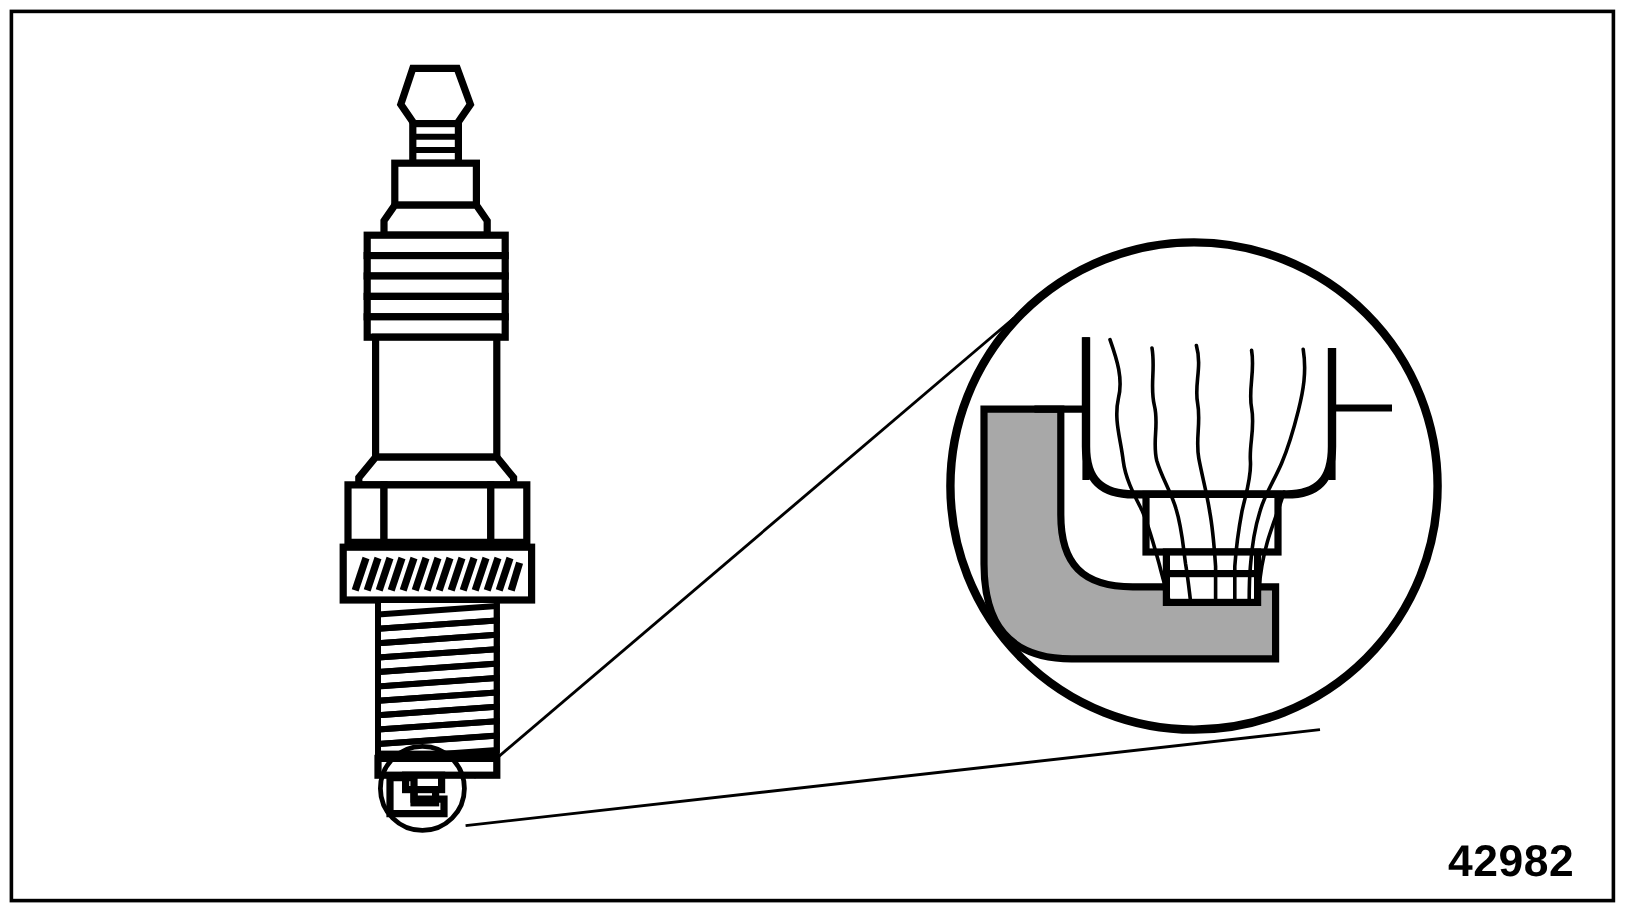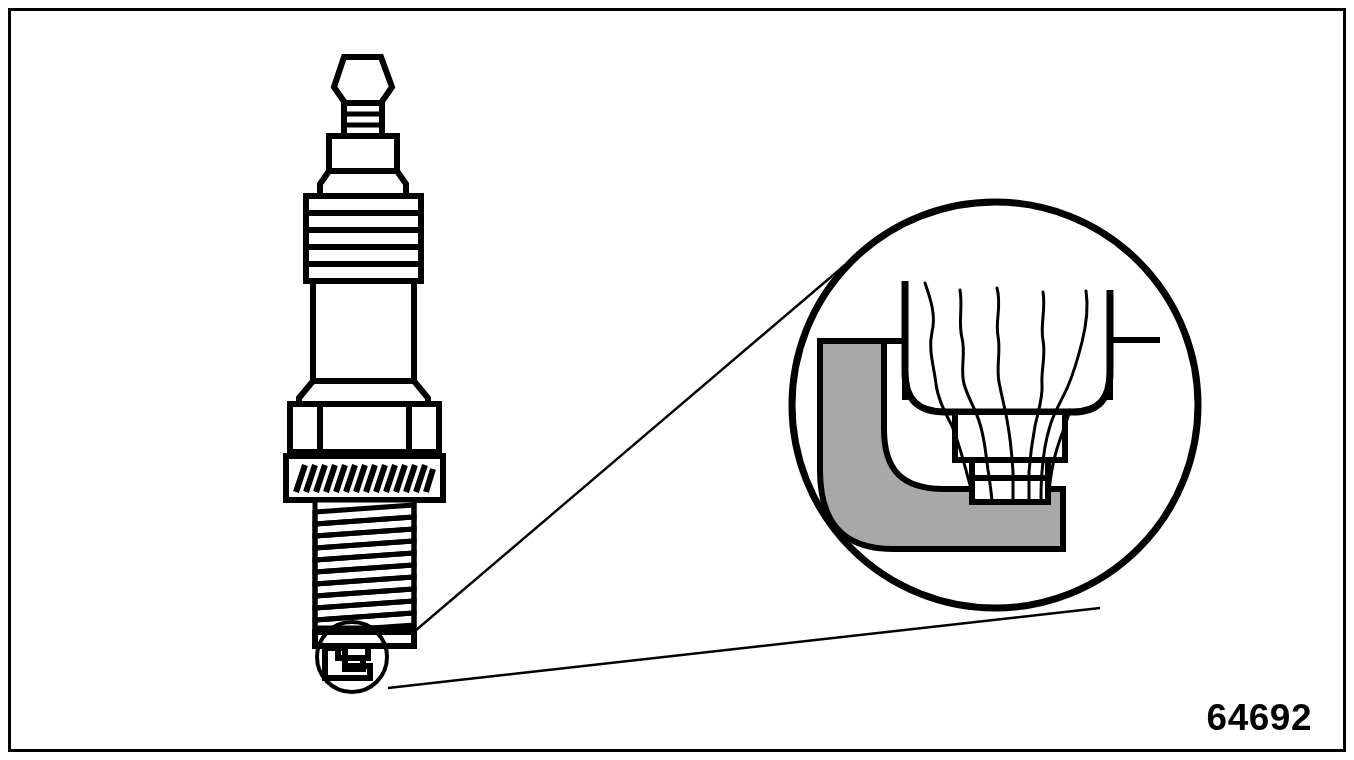--- a/index.html
+++ b/index.html
@@ -197,15 +197,15 @@
                    C 1052 466 1050 480 1049 492"></path>
         </g>
 
       </g>
 
       <circle cx="995" cy="405" r="203" fill="none" stroke="#000000" stroke-width="7"></circle>
     </g>
 
   </svg>
 
-  <div id="figure-id">64692</div>
+  <div id="figure-id">42982</div>
 
 </div>
 
 </body></html>

